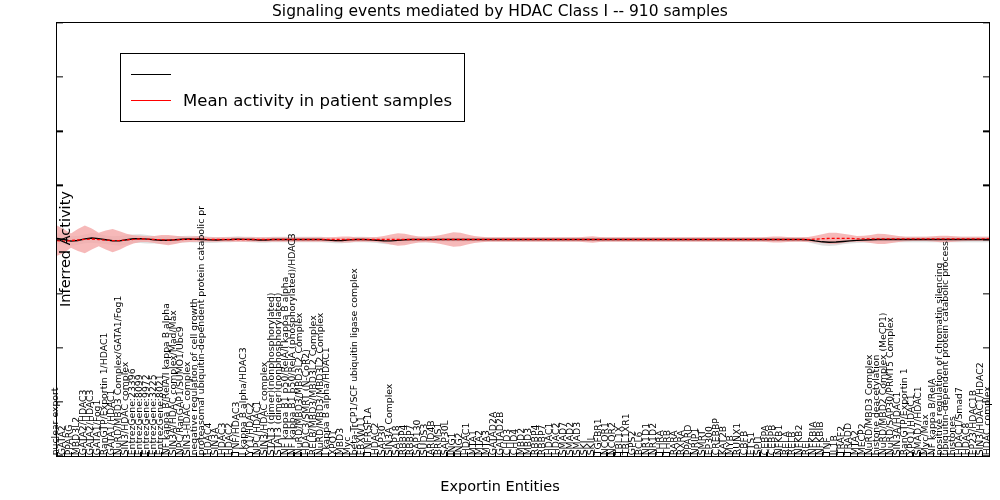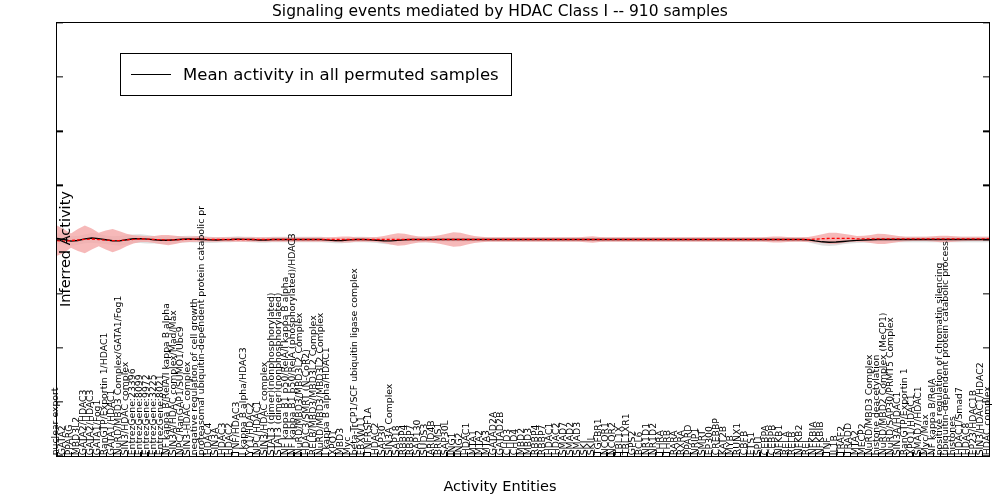--- a/index.html
+++ b/index.html
@@ -231,21 +231,24 @@
         <div class="xtick-mark" style="left: 904.18px;"></div>
         <div class="xtick-mark" style="left: 911.13px;"></div>
         <div class="xtick-mark" style="left: 918.09px;"></div>
         <div class="xtick-mark" style="left: 925.04px;"></div>
         <div class="xtick-mark" style="left: 932px;"></div>
       </div>
 
     <div class="legend">
       <div class="legend-row">
         <span class="legend-swatch" style="border-top-color:#000"></span>
-        <span class="legend-text">Mean activity in all permuted samples</span>
+      </div>
+      <div class="legend-row">
+        <span class="legend-swatch" style="border-top-color:#ff0000"></span>
+        <span class="legend-text">Mean activity in patient samples</span>
       </div>
     </div>
   </div>
 
   <div id="xcats">
       <div class="xcat" style="left: 3.2px; bottom: 2px;">nuclear export</div>
       <div class="xcat" style="left: 10.16px; bottom: 2px;">GATA2</div>
       <div class="xcat" style="left: 17.11px; bottom: 2px;">PPARG</div>
       <div class="xcat" style="left: 24.07px; bottom: 2px;">MBD3L2</div>
       <div class="xcat" style="left: 31.02px; bottom: 2px;">GATA2/HDAC3</div>
@@ -374,15 +377,15 @@
       <div class="xcat" style="left: 886.51px; bottom: 2px;">positive regulation of chromatin silencing</div>
       <div class="xcat" style="left: 893.47px; bottom: 2px;">ubiquitin-dependent protein catabolic process</div>
       <div class="xcat" style="left: 900.42px; bottom: 2px;">histones</div>
       <div class="xcat" style="left: 907.38px; bottom: 2px;">HDAC1/Smad7</div>
       <div class="xcat" style="left: 914.33px; bottom: 2px;">HDAC8</div>
       <div class="xcat" style="left: 921.29px; bottom: 2px;">EP23/HDAC1B</div>
       <div class="xcat" style="left: 928.24px; bottom: 2px;">SIN3/HDAC1/HDAC2</div>
       <div class="xcat" style="left: 935.2px; bottom: 2px;">HDAC complex</div>
     </div>
 
-  <div class="xlabel">Activity Entities</div>
+  <div class="xlabel">Exportin Entities</div>
 
 </div>
 
 </body></html>

